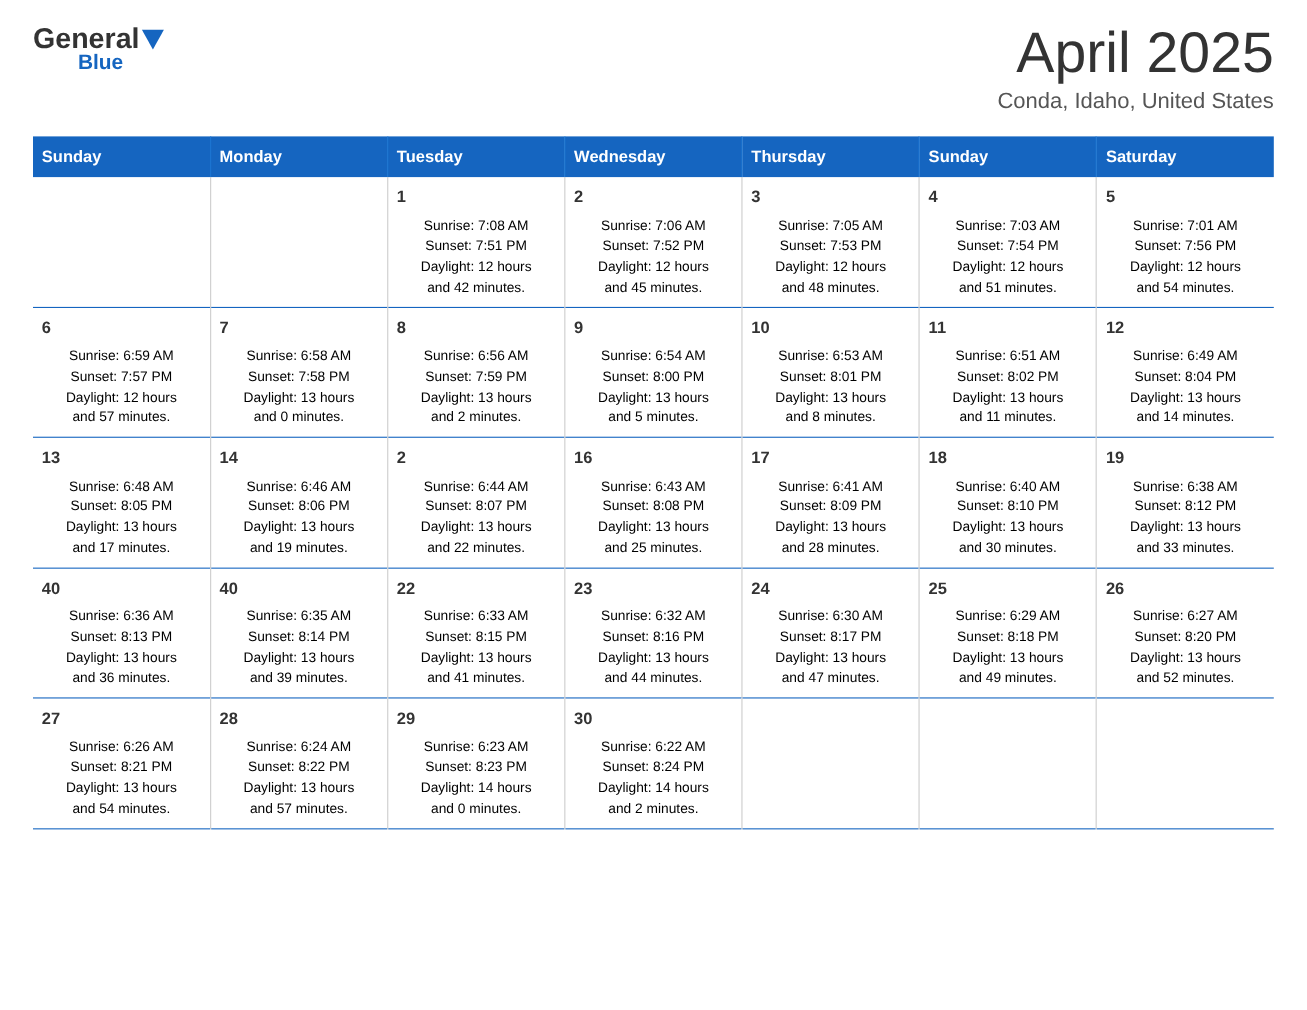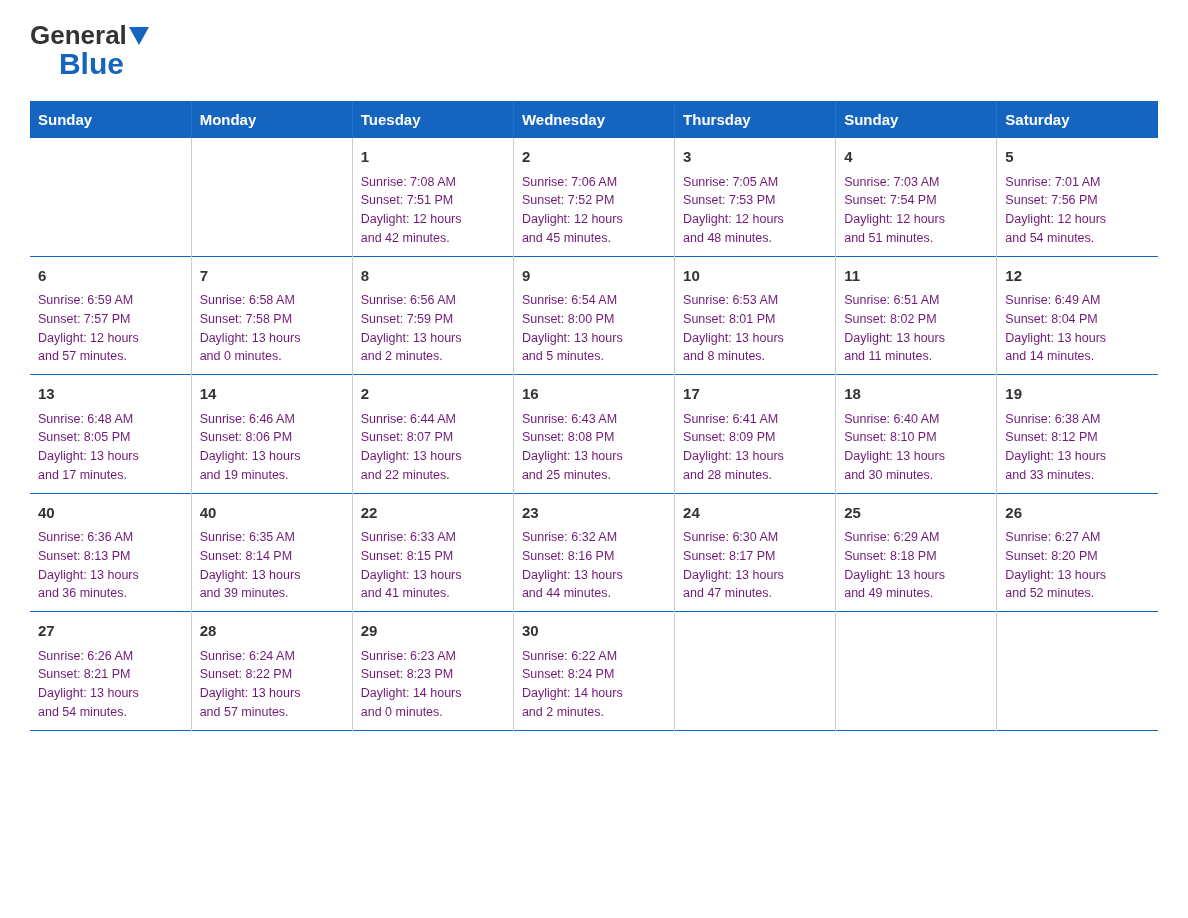--- a/index.html
+++ b/index.html
@@ -33,21 +33,21 @@
       height: 0;
       border-left: 10px solid transparent;
       border-right: 10px solid transparent;
       border-top: 18px solid #1565c0;
       display: inline-block;
       margin: 0 2px;
       vertical-align: middle;
     }
     .logo-blue {
       color: #1565c0;
-      font-size: 30px;
+      font-size: 19px;
       font-weight: bold;
       margin-top: -4px;
       margin-left: 2px;
     }
     .title-block {
       text-align: right;
     }
     .month-title {
       font-size: 52px;
       font-weight: normal;
@@ -89,34 +89,39 @@
     }
     tbody td:last-child { border-right: none; }
     .day-number {
       font-size: 15px;
       font-weight: bold;
       margin-bottom: 4px;
       display: block;
     }
     .day-info {
       font-size: 12.5px;
-      color: #701a75;
+      color: #000000;
       line-height: 1.5;
+      text-align: center;
     }
   </style>
 </head>
 <body>
 
 <div class="header">
   <div class="logo">
     <div class="logo-text">
       <span class="logo-general">General</span>
       <span class="logo-triangle"></span>
     </div>
     <span class="logo-blue">Blue</span>
+  </div>
+  <div class="title-block">
+    <div class="month-title">April 2025</div>
+    <div class="location">Conda, Idaho, United States</div>
   </div>
 </div>
 
 <table>
   <thead>
     <tr>
     <th>Sunday</th>
         <th>Monday</th>
         <th>Tuesday</th>
         <th>Wednesday</th>

